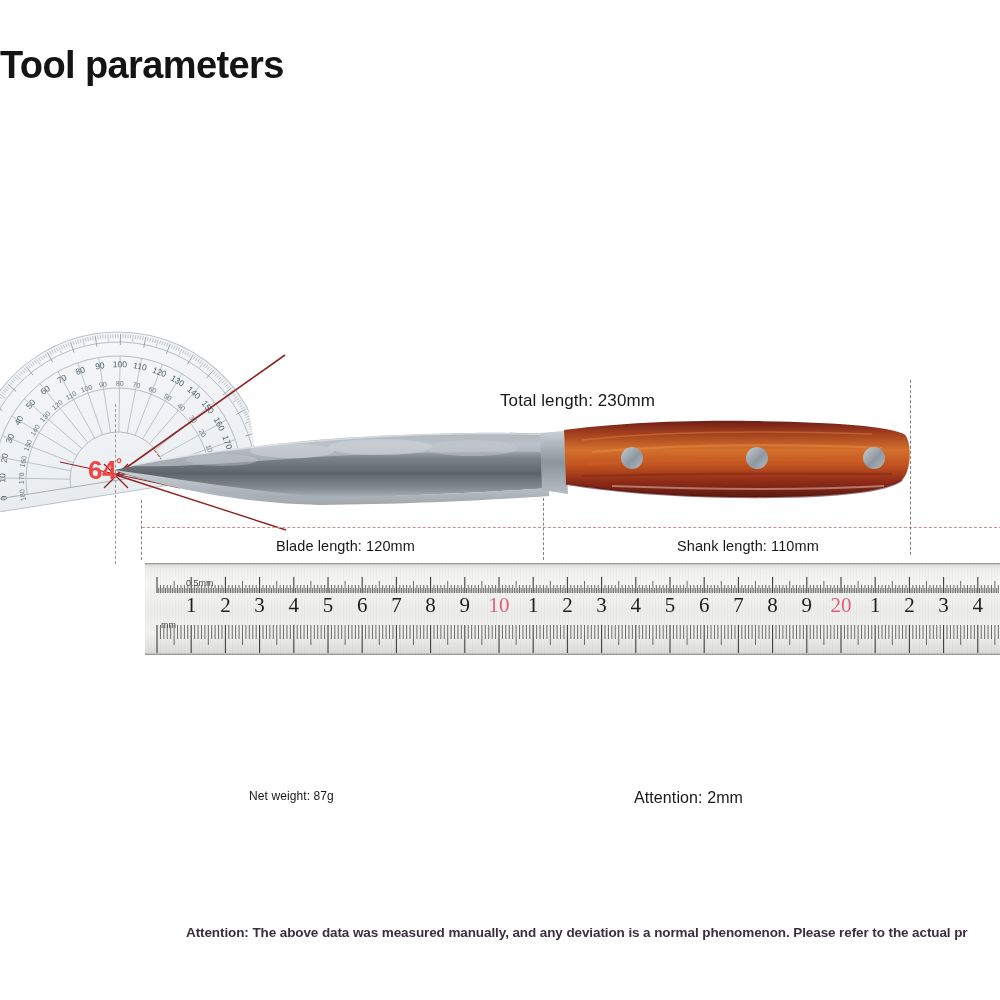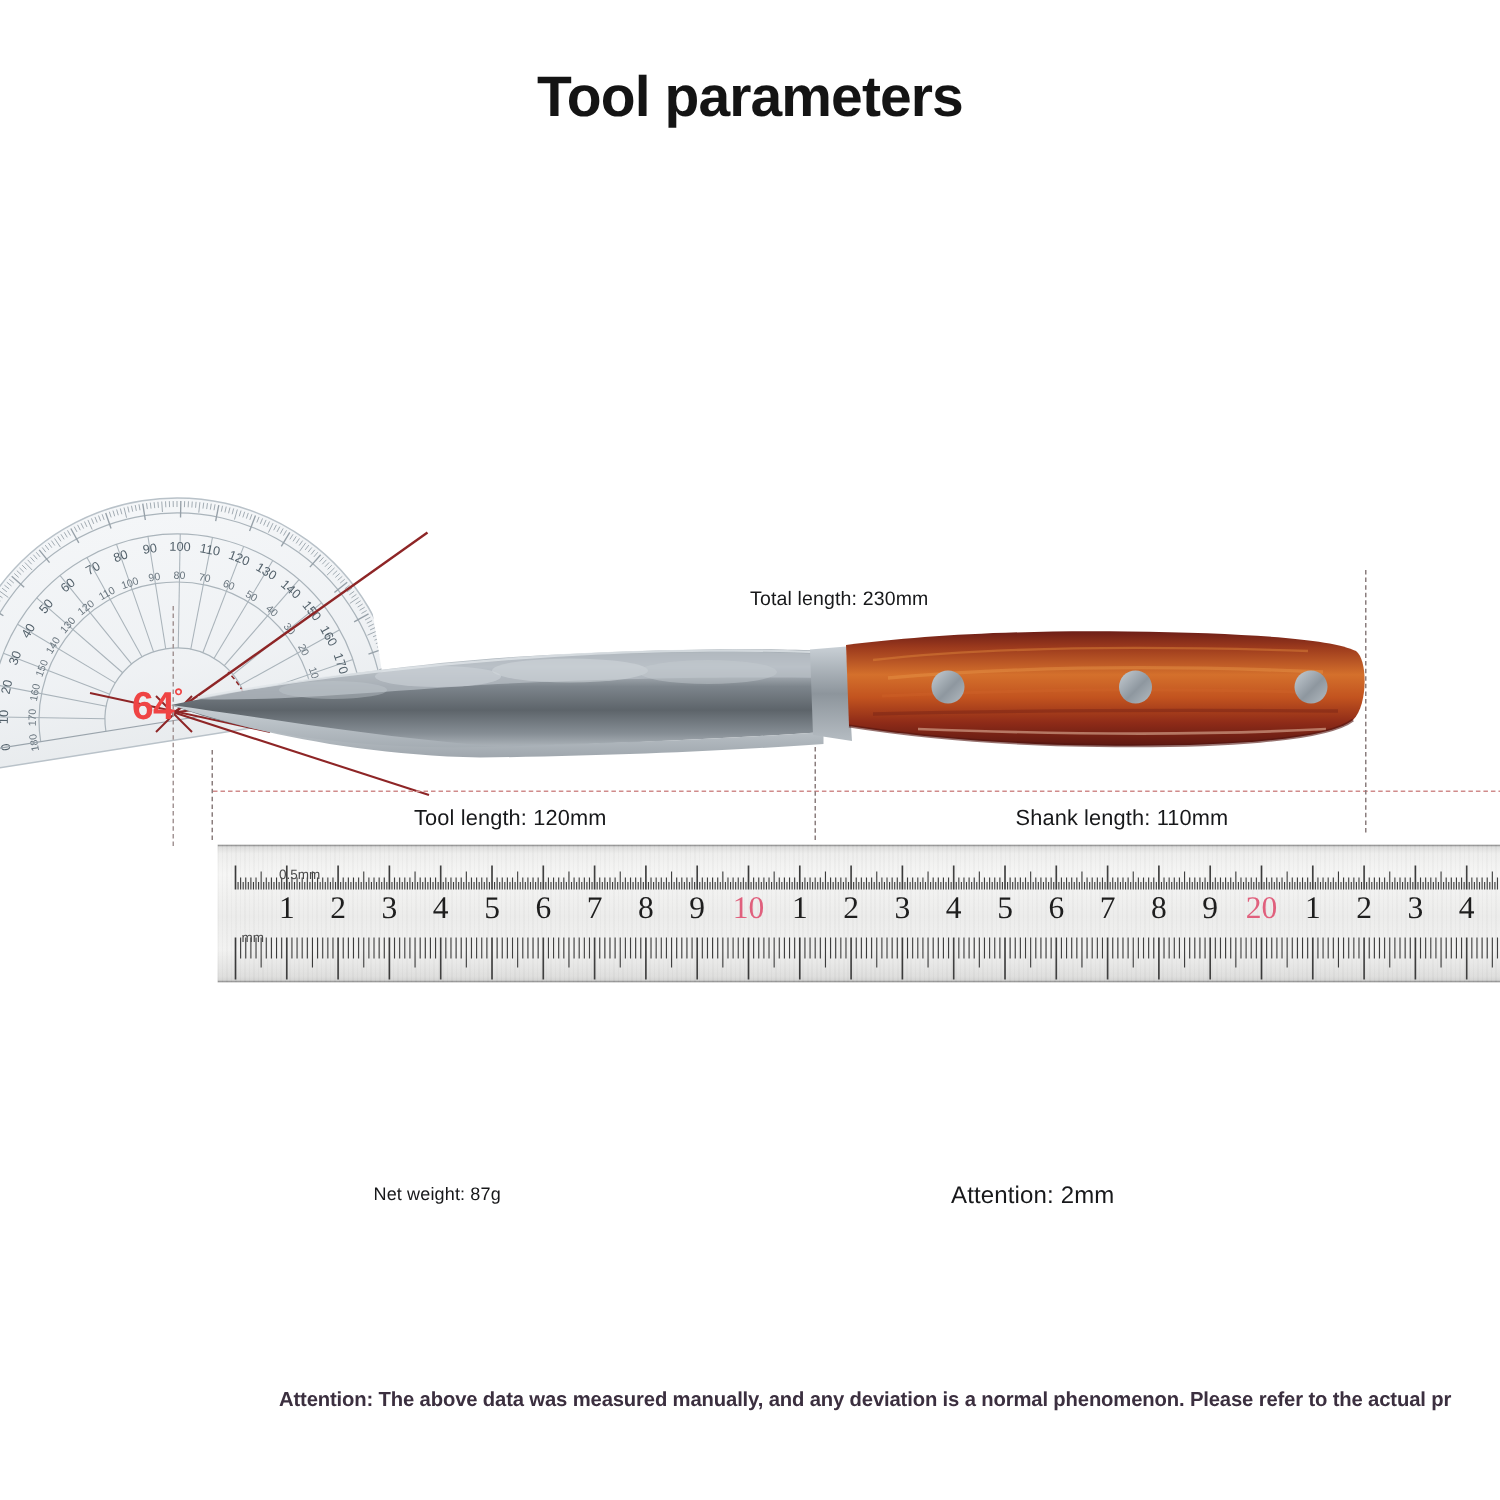--- a/index.html
+++ b/index.html
@@ -19,31 +19,31 @@
     background: #ffffff;
     overflow: hidden;
   }
 
   
   #page-title {
     position: absolute;
     top: 44px;
     left: 0;
     width: 1000px;
-    text-align: center;
+    text-align: left;
     font-size: 38px;
     font-weight: 700;
     letter-spacing: -0.6px;
     color: #141414;
   }
 
   
   .ann {
     position: absolute;
-    font-size: 13px;
+    font-size: 17px;
     color: #17181a;
     white-space: nowrap;
     letter-spacing: 0.1px;
   }
   .ann.small { font-size: 14.5px; }
 
   #label-total-length { left: 500px; top: 391px; }
   #label-blade-length { left: 276px; top: 538px; }
   #label-shank-length { left: 677px; top: 538px; }
   #label-net-weight   { left: 249px; top: 789px; font-size: 12px;}
@@ -550,21 +550,21 @@
     </g>
   </svg>
 
   <div class="hline-dashed" id="guide-h-main"></div>
   <div class="vline-dashed" id="guide-v-left"></div>
   <div class="vline-dashed" id="guide-v-mid"></div>
   <div class="vline-dashed" id="guide-v-right"></div>
   <div class="vline-dashed" id="guide-v-center"></div>
 
   <div class="ann" id="label-total-length">Total length: 230mm</div>
-  <div class="ann small" id="label-blade-length">Tool length: 120mm</div>
+  <div class="ann small" id="label-blade-length">Blade length: 120mm</div>
   <div class="ann small" id="label-shank-length">Shank length: 110mm</div>
   <div class="ann" id="label-net-weight">Net weight: 87g</div>
   <div class="ann" id="label-thickness">Attention: 2mm</div>
 
 
   <div id="ruler">
     <svg id="ruler-ticks" width="855" height="92">
         <line x1="12" y1="30" x2="12" y2="14" stroke="#3c3c3c" stroke-width="1.1"></line>
         <line x1="13.71" y1="30" x2="13.71" y2="25" stroke="#3c3c3c" stroke-width="0.75"></line>
         <line x1="15.42" y1="30" x2="15.42" y2="22" stroke="#3c3c3c" stroke-width="0.75"></line>

